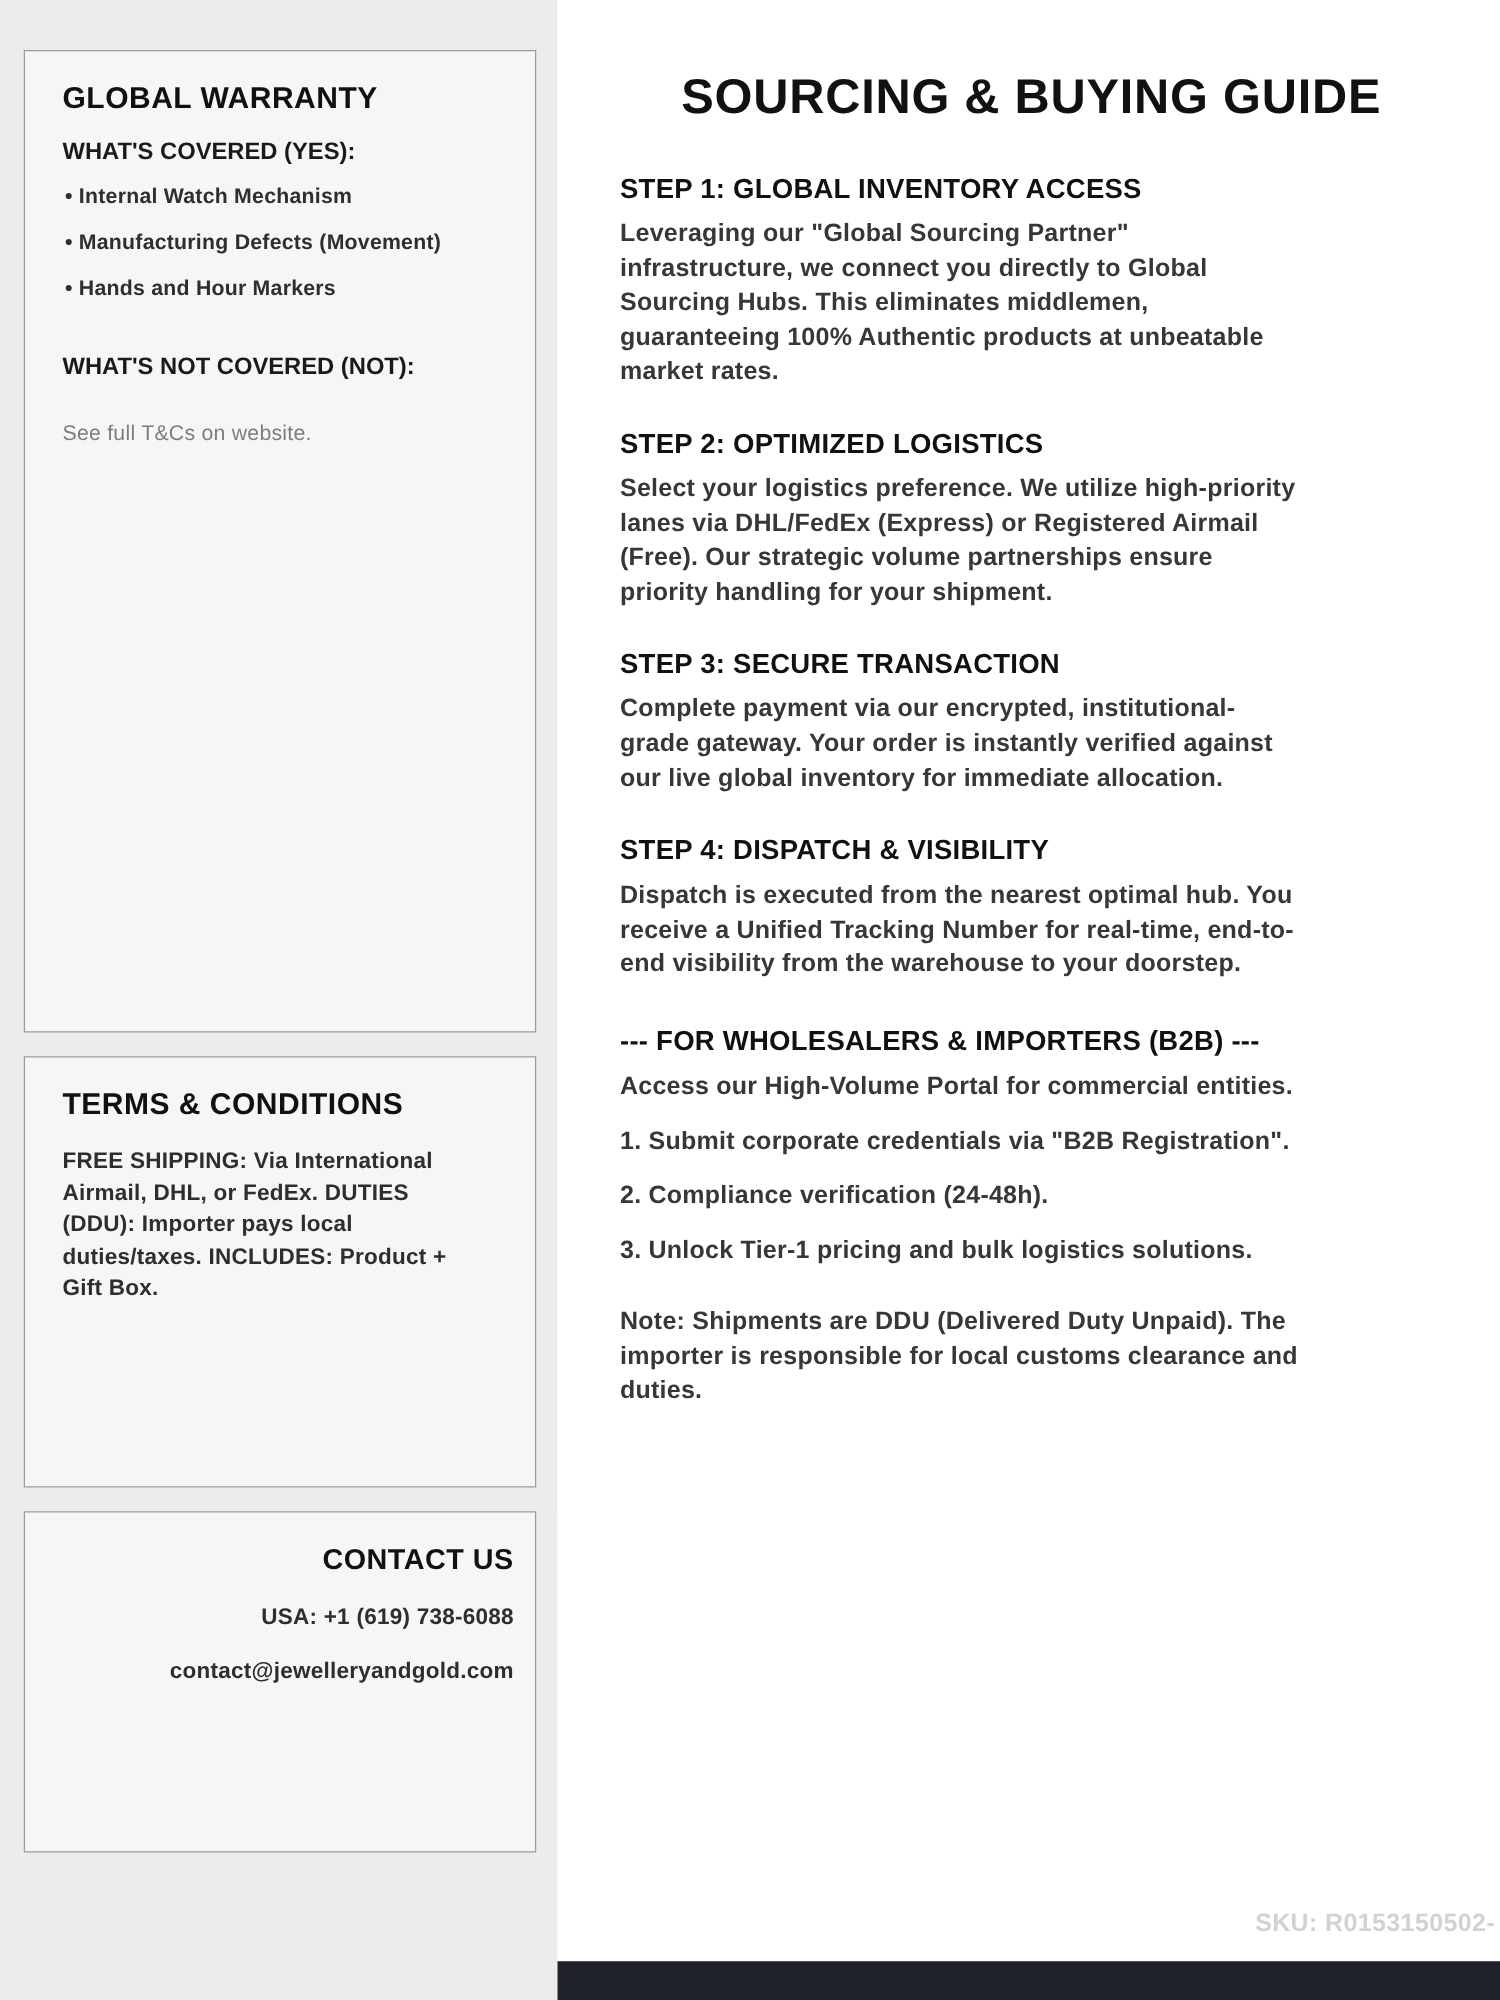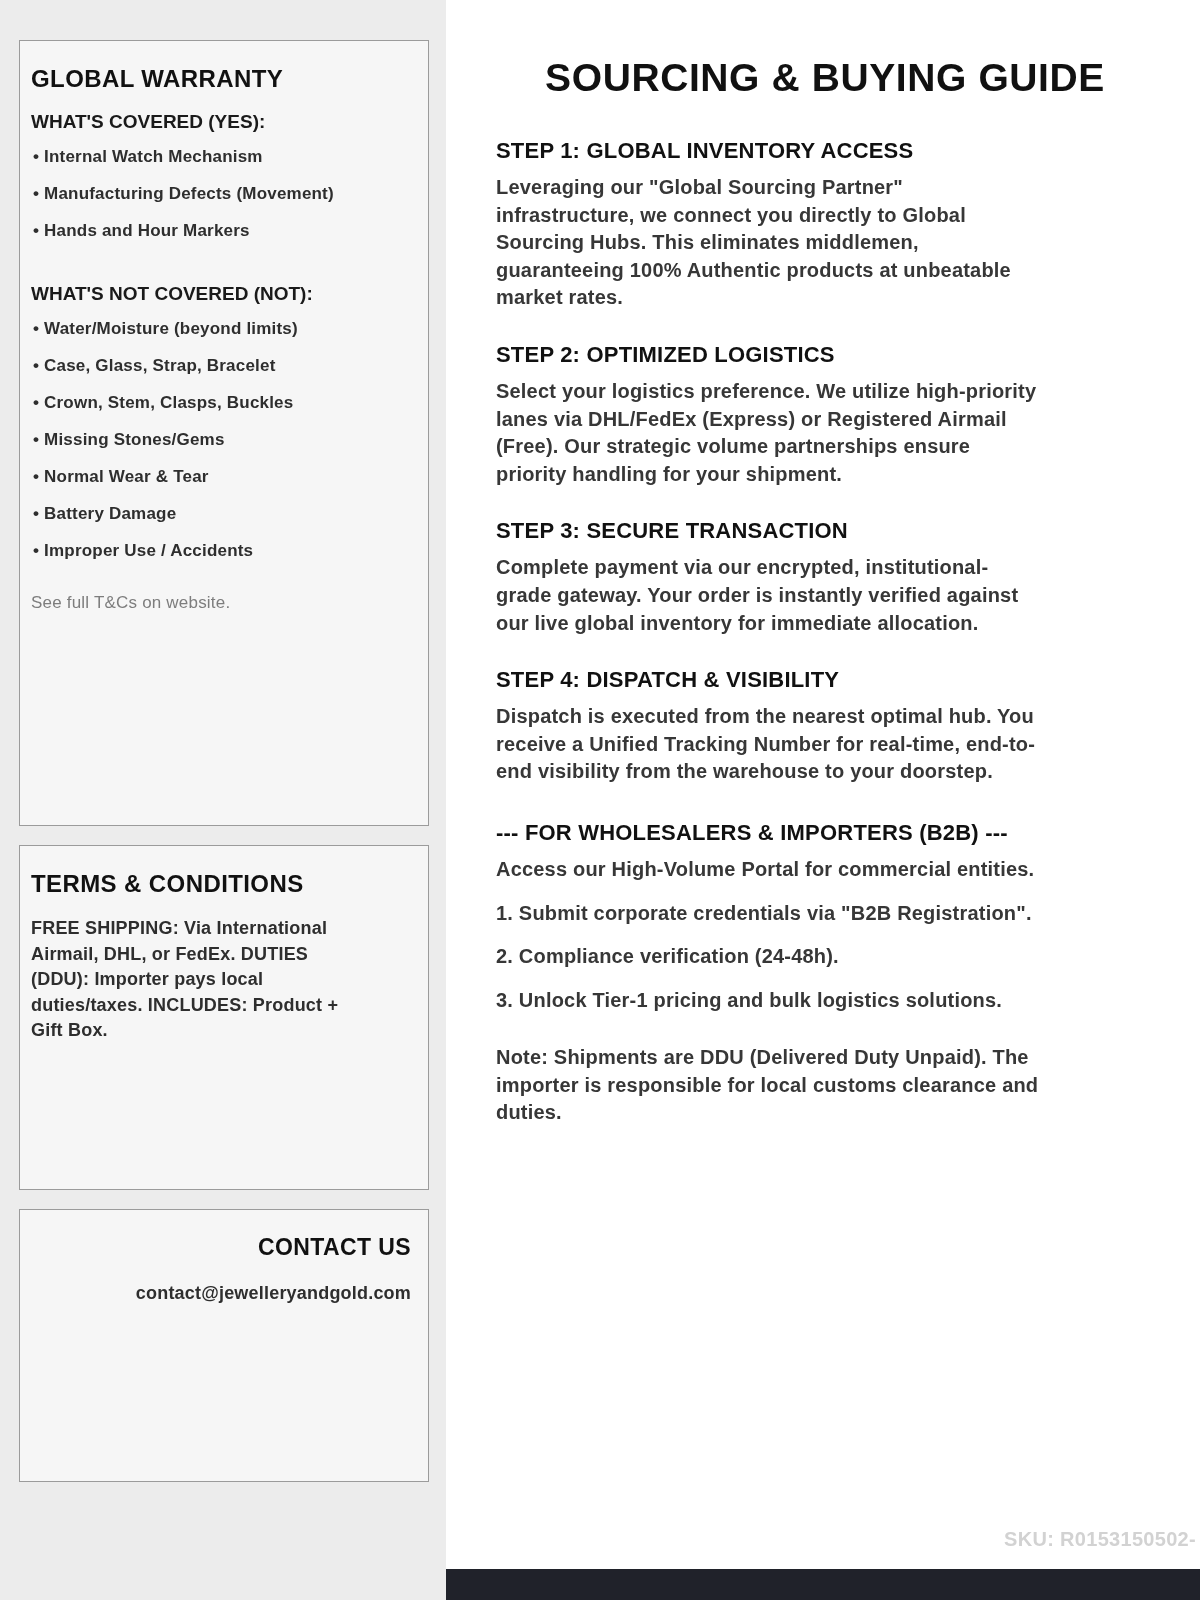--- a/index.html
+++ b/index.html
@@ -22,21 +22,21 @@
     width: 446px;
     height: 1600px;
     background: #ececec;
     box-sizing: border-box;
     padding: 40px 17px 0 19px;
   }
   .box {
     border: 1px solid #9b9b9b;
     background: #f6f6f6;
     box-sizing: border-box;
-    padding: 18px 17px 18px 11px;
+    padding: 18px 17px 18px 30px;
     margin-bottom: 19px;
   }
   .box-warranty { min-height: 786px; }
   .box-terms    { min-height: 345px; }
   .box-contact  { min-height: 273px; text-align: right; }
 
   .box h2 {
     margin: 6px 0 18px 0;
     font-size: 24px;
     font-weight: 800;
@@ -156,39 +156,31 @@
 
     <section class="box box-warranty">
       <h2>GLOBAL WARRANTY</h2>
       <h3>WHAT'S COVERED (YES):</h3>
       <ul>
         <li>Internal Watch Mechanism</li>
         <li>Manufacturing Defects (Movement)</li>
         <li>Hands and Hour Markers</li>
       </ul>
       <h3 class="spaced">WHAT'S NOT COVERED (NOT):</h3>
-      <ul>
-        <li>Water/Moisture (beyond limits)</li>
-        <li>Case, Glass, Strap, Bracelet</li>
-        <li>Crown, Stem, Clasps, Buckles</li>
-        <li>Missing Stones/Gems</li>
-        <li>Normal Wear &amp; Tear</li>
-        <li>Battery Damage</li>
-        <li>Improper Use / Accidents</li>
-      </ul>
       <p class="footnote">See full T&amp;Cs on website.</p>
     </section>
 
     <section class="box box-terms">
       <h2>TERMS &amp; CONDITIONS</h2>
       <p class="terms-body">FREE SHIPPING: Via International Airmail, DHL, or FedEx.  DUTIES (DDU): Importer pays local duties/taxes.  INCLUDES: Product + Gift Box.</p>
     </section>
 
     <section class="box box-contact">
       <h2>CONTACT US</h2>
+      <p class="contact-line">USA: +1 (619) 738-6088</p>
       <p class="contact-line">contact@jewelleryandgold.com</p>
     </section>
 
   </aside>
 
   <main class="main">
     <h1>SOURCING &amp; BUYING GUIDE</h1>
 
     <section class="step">
       <h2>STEP 1: GLOBAL INVENTORY ACCESS</h2>

